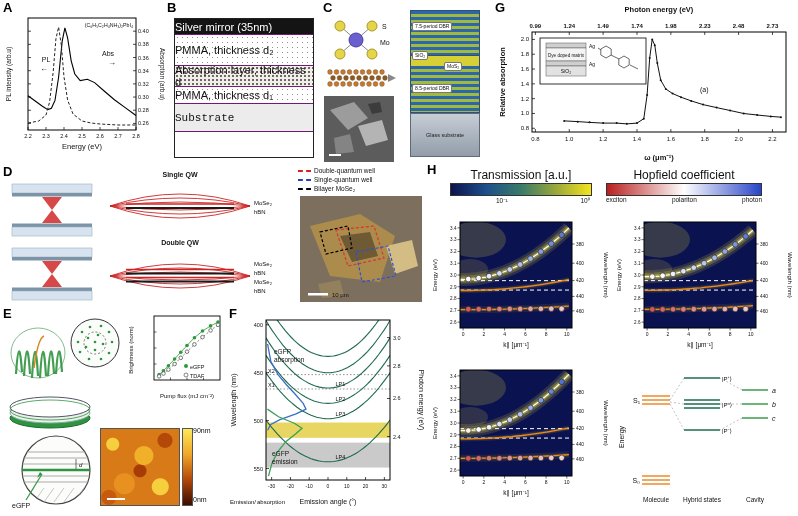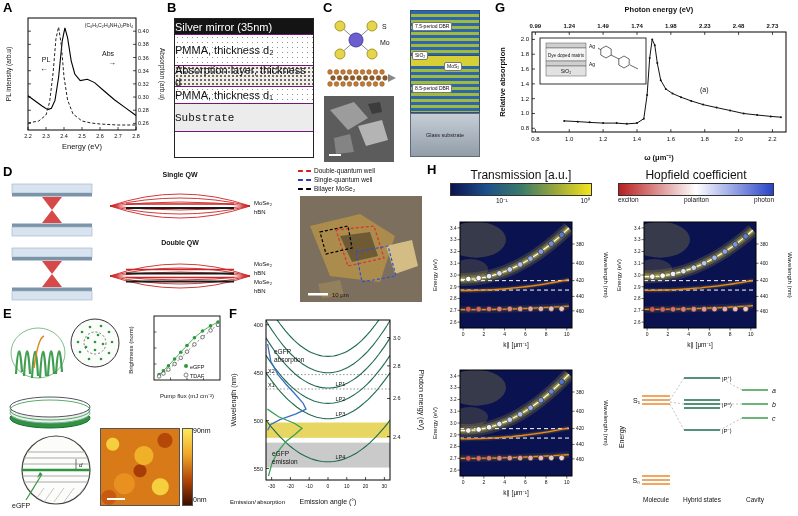--- a/index.html
+++ b/index.html
@@ -392,21 +392,21 @@
   <section class="panel" id="pH" style="left:426px;top:164px;width:370px;height:350px">
     <span class="plabel">H</span>
     <div class="cbar" style="left:24px;top:4px;width:142px">
       <div class="cbt">Transmission [a.u.]</div>
       <div class="cbbar" style="background:linear-gradient(90deg,#0c134f,#1d4f8a,#3a7a6a,#9aa83a,#f2e41e)"></div>
       <div class="cbl">
         <span class="lo">10⁻¹</span>
         <span class="hi">10⁰</span>
       </div>
     </div>
-    <div class="cbar" style="left:192px;top:4px;width:156px">
+    <div class="cbar" style="left:180px;top:4px;width:156px">
       <div class="cbt">Hopfield coefficient</div>
       <div class="cbbar" style="background:linear-gradient(90deg,#b81f1f,#ffffff,#2844c8)"></div>
       <div class="cbl2">
         <span>exciton</span>
         <span>polariton</span>
         <span>photon</span>
       </div>
     </div>
 
     <svg id="svgH1" width="180" height="146" style="left:4px;top:50px">

